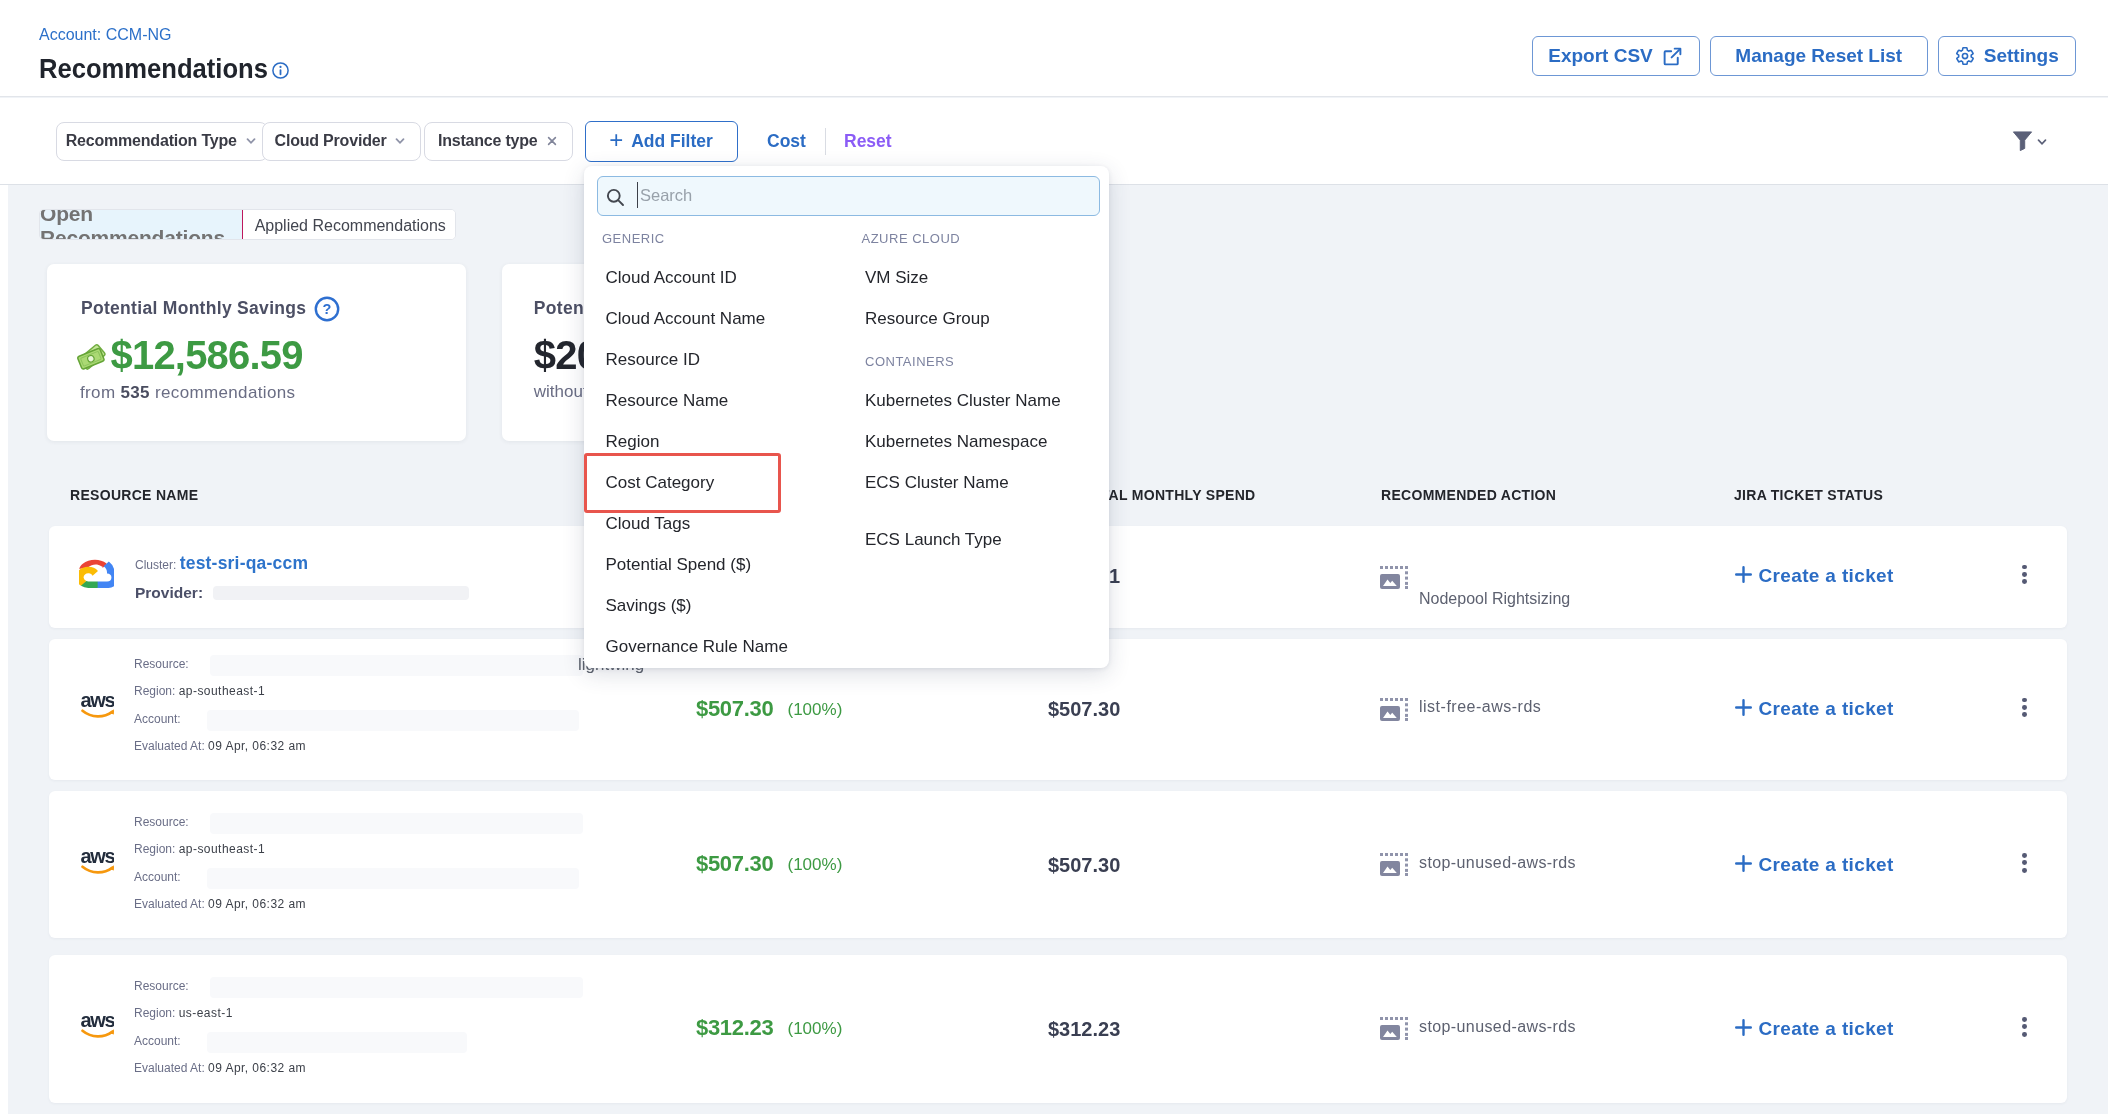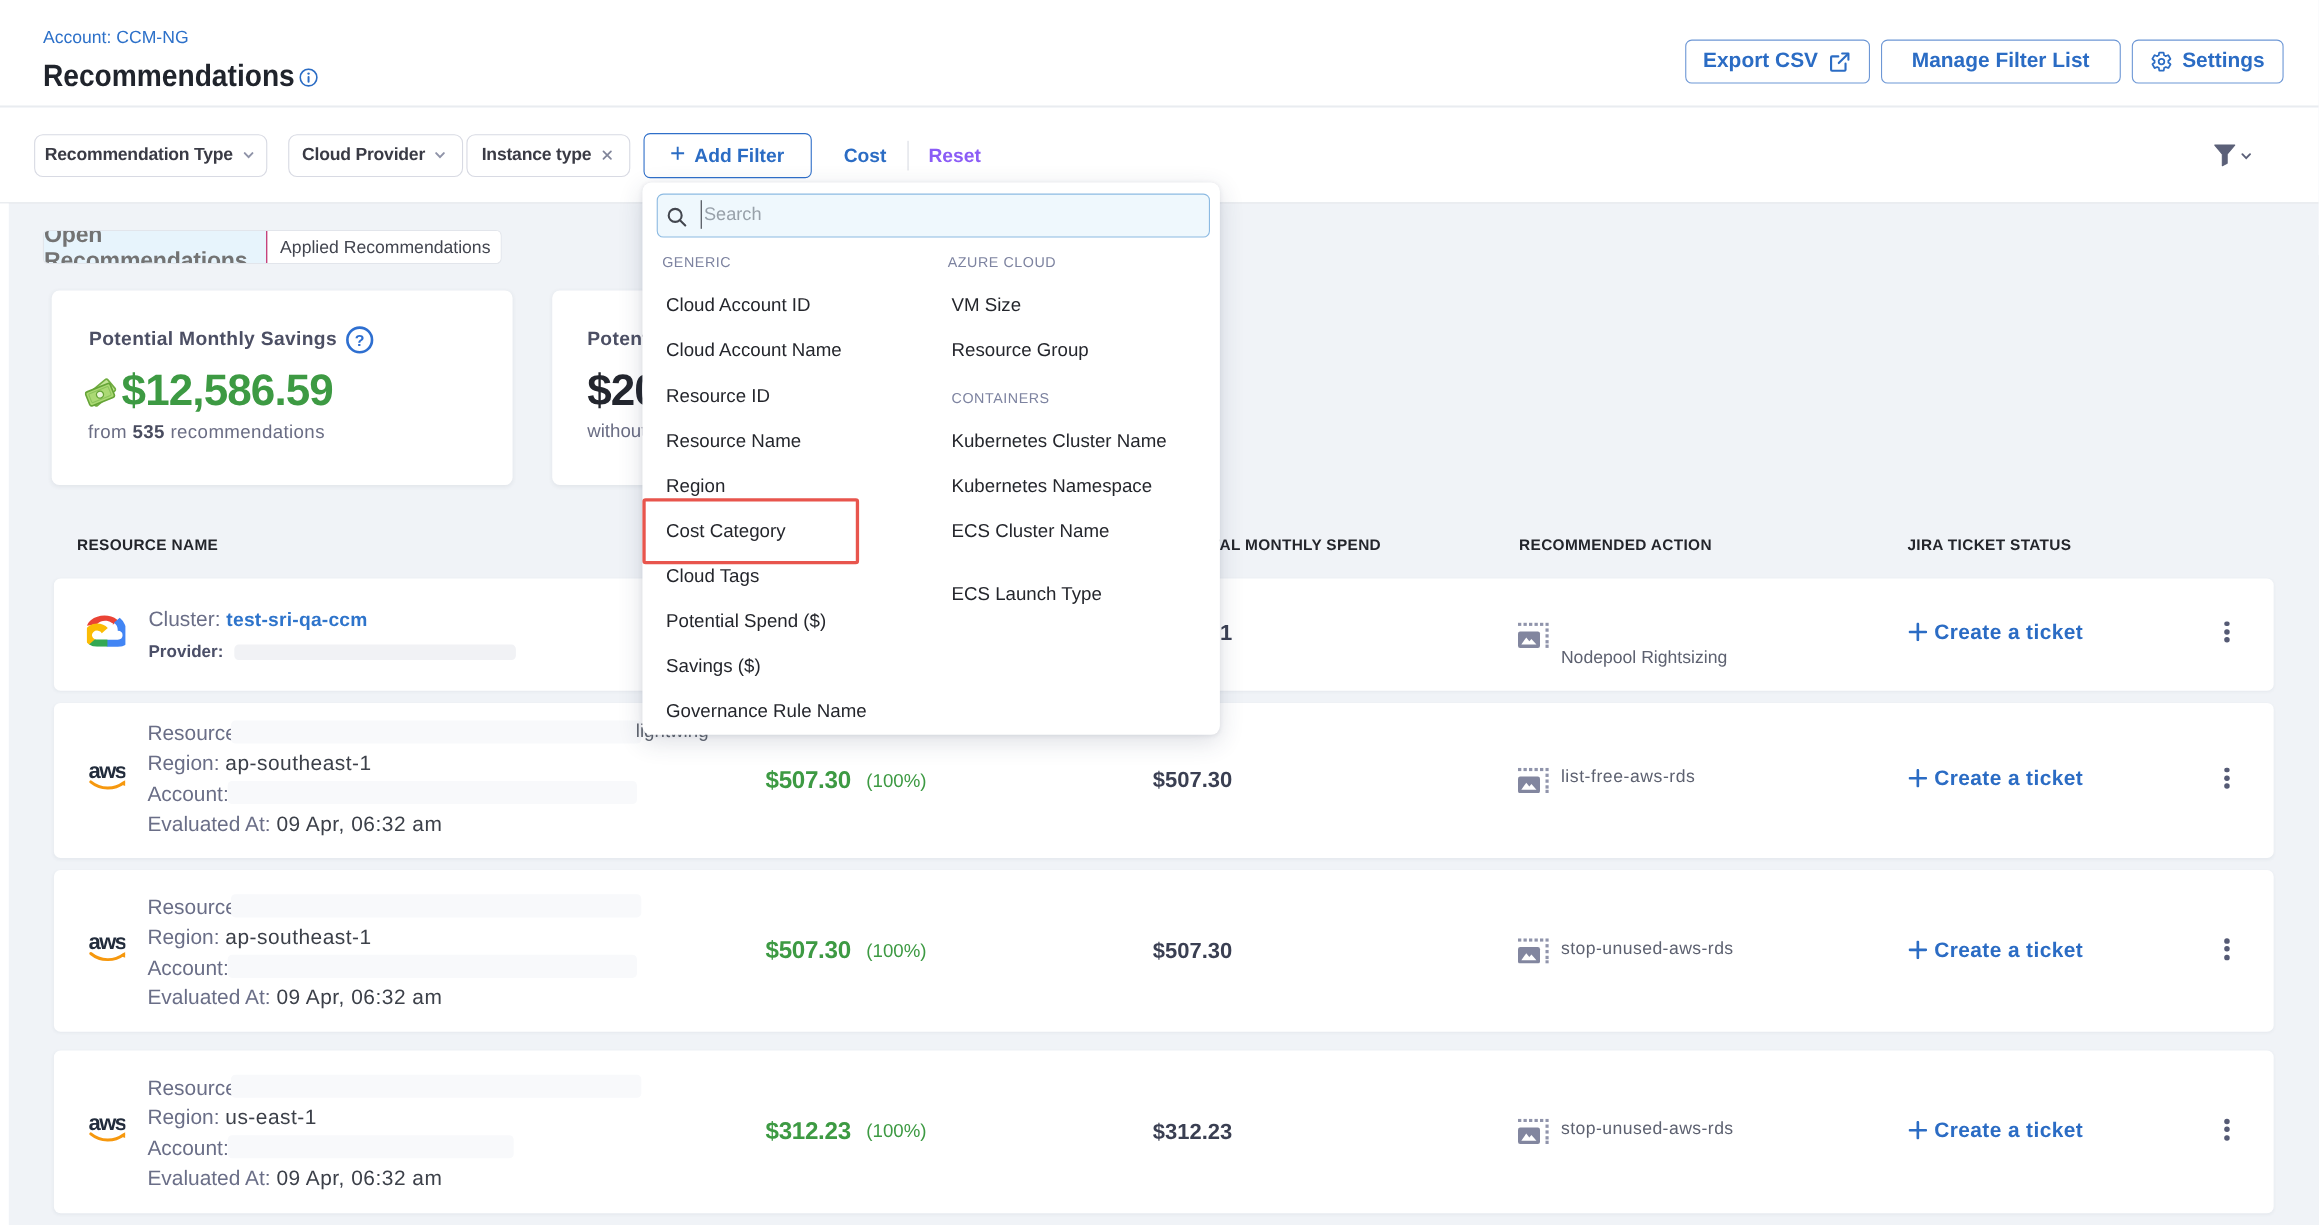--- a/index.html
+++ b/index.html
@@ -10,21 +10,21 @@
   .hdr { left:0; top:0; width:2108px; height:97px; background:#fff; border-bottom:1px solid #e2e5ea; }
   .fbar { left:0; top:98px; width:2108px; height:87px; background:#fff; border-bottom:1px solid #dde1e7; }
   .lstrip { left:0; top:185px; width:8px; height:929px; background:#fff; }
   .btn { position:absolute; top:36px; height:40px; border:1.6px solid #6d97d5; border-radius:6px; background:#fff;
          color:#2b6cc4; font-weight:bold; font-size:19px; display:flex; align-items:center; justify-content:center; gap:9px; }
   .chip { position:absolute; top:122px; height:38.5px; border:1.2px solid #d8dae3; border-radius:8px; background:#fff;
           color:#3a3b45; font-weight:bold; font-size:16px; letter-spacing:-0.2px; display:flex; align-items:center; justify-content:center; gap:7px; }
   .card { position:absolute; top:263.5px; height:177px; background:#fff; border-radius:7px; box-shadow:0 1px 4px rgba(45,55,75,0.07); }
   .rowcard { position:absolute; left:48.5px; width:2018.5px; background:#fff; border-radius:6px; box-shadow:0 1px 3px rgba(45,55,75,0.05); }
   .thead { position:absolute; font-size:14px; font-weight:bold; color:#23252b; letter-spacing:0.3px; }
-  .glabel { color:#6a6e87; font-size:19px; }
+  .glabel { color:#6a6e87; font-size:12px; }
   .dval { color:#3c4049; letter-spacing:0.45px; }
   .redact { position:absolute; background:#f8f9fb; border-radius:4px; }
   .green { color:#3d9a43; }
   .kebab { position:absolute; width:5px; }
   .kebab i { display:block; width:4.8px; height:4.8px; border-radius:50%; background:#555a74; margin-bottom:2.7px; }
   .ditem { position:absolute; left:605.5px; font-size:17px; color:#24262c; }
   .ditem2 { position:absolute; left:865px; font-size:17px; color:#24262c; }
   .dhead { position:absolute; font-size:13px; color:#7d83a0; letter-spacing:0.5px; }
   .alabel { position:absolute; left:1419px; font-size:16px; color:#5d6170; }
   .ctk { position:absolute; color:#2b6cc4; font-weight:bold; }
@@ -42,30 +42,30 @@
     <rect x="7.6" y="7.2" width="1.8" height="6" rx="0.9" fill="#2b6cc4"></rect>
   </svg>
 
   <div class="btn" style="left:1531.5px; width:168px;">Export CSV
     <svg width="21" height="21" viewBox="0 0 24 24" fill="none" stroke="#2b6cc4" stroke-width="2.2" stroke-linecap="round" stroke-linejoin="round">
       <path d="M18 13.5V20a1 1 0 0 1-1 1H4a1 1 0 0 1-1-1V7a1 1 0 0 1 1-1h6.5"></path>
       <path d="M14.5 3H21v6.5"></path>
         <path d="M20.5 3.5L11 13"></path>
     </svg>
   </div>
-  <div class="btn" style="left:1709.5px; width:218.5px;">Manage Filter List</div>
+  <div class="btn" style="left:1709.5px; width:218.5px;">Manage Reset List</div>
   <div class="btn" style="left:1937.5px; width:138.5px;">
     <svg width="20" height="20" viewBox="0 0 24 24" fill="none" stroke="#2b6cc4" stroke-width="1.9" stroke-linejoin="round">
       <path d="M19.4 13a7.5 7.5 0 0 0 .1-1 7.5 7.5 0 0 0-.1-1l2.1-1.6a.5.5 0 0 0 .1-.7l-2-3.4a.5.5 0 0 0-.6-.2l-2.5 1a7.7 7.7 0 0 0-1.7-1l-.4-2.6a.5.5 0 0 0-.5-.4h-4a.5.5 0 0 0-.5.4l-.4 2.6a7.7 7.7 0 0 0-1.7 1l-2.5-1a.5.5 0 0 0-.6.2l-2 3.4a.5.5 0 0 0 .1.7L4.5 11a7.5 7.5 0 0 0 0 2l-2.1 1.6a.5.5 0 0 0-.1.7l2 3.4c.1.2.4.3.6.2l2.5-1a7.7 7.7 0 0 0 1.7 1l.4 2.6c0 .2.2.4.5.4h4c.2 0 .5-.2.5-.4l.4-2.6a7.7 7.7 0 0 0 1.7-1l2.5 1c.2.1.5 0 .6-.2l2-3.4a.5.5 0 0 0-.1-.7L19.4 13z"></path>
       <circle cx="12" cy="12" r="3.1"></circle>
     </svg>
     Settings</div>
 
   <div class="abs fbar"></div>
-  <div class="chip" style="left:31px; width:211.5px;">Recommendation Type
+  <div class="chip" style="left:56px; width:211.5px;">Recommendation Type
     <svg width="14" height="14" viewBox="0 0 14 14" fill="none" stroke="#8f93a8" stroke-width="1.8" stroke-linecap="round">
         <path d="M3.5 5.2 L7 8.8 L10.5 5.2"></path>
       </svg>
   </div>
   <div class="chip" style="left:261.5px; width:159px;">Cloud Provider
     <svg width="14" height="14" viewBox="0 0 14 14" fill="none" stroke="#8f93a8" stroke-width="1.8" stroke-linecap="round">
         <path d="M3.5 5.2 L7 8.8 L10.5 5.2"></path>
       </svg>
   </div>
   <div class="chip" style="left:423.5px; width:149.5px;">Instance type

